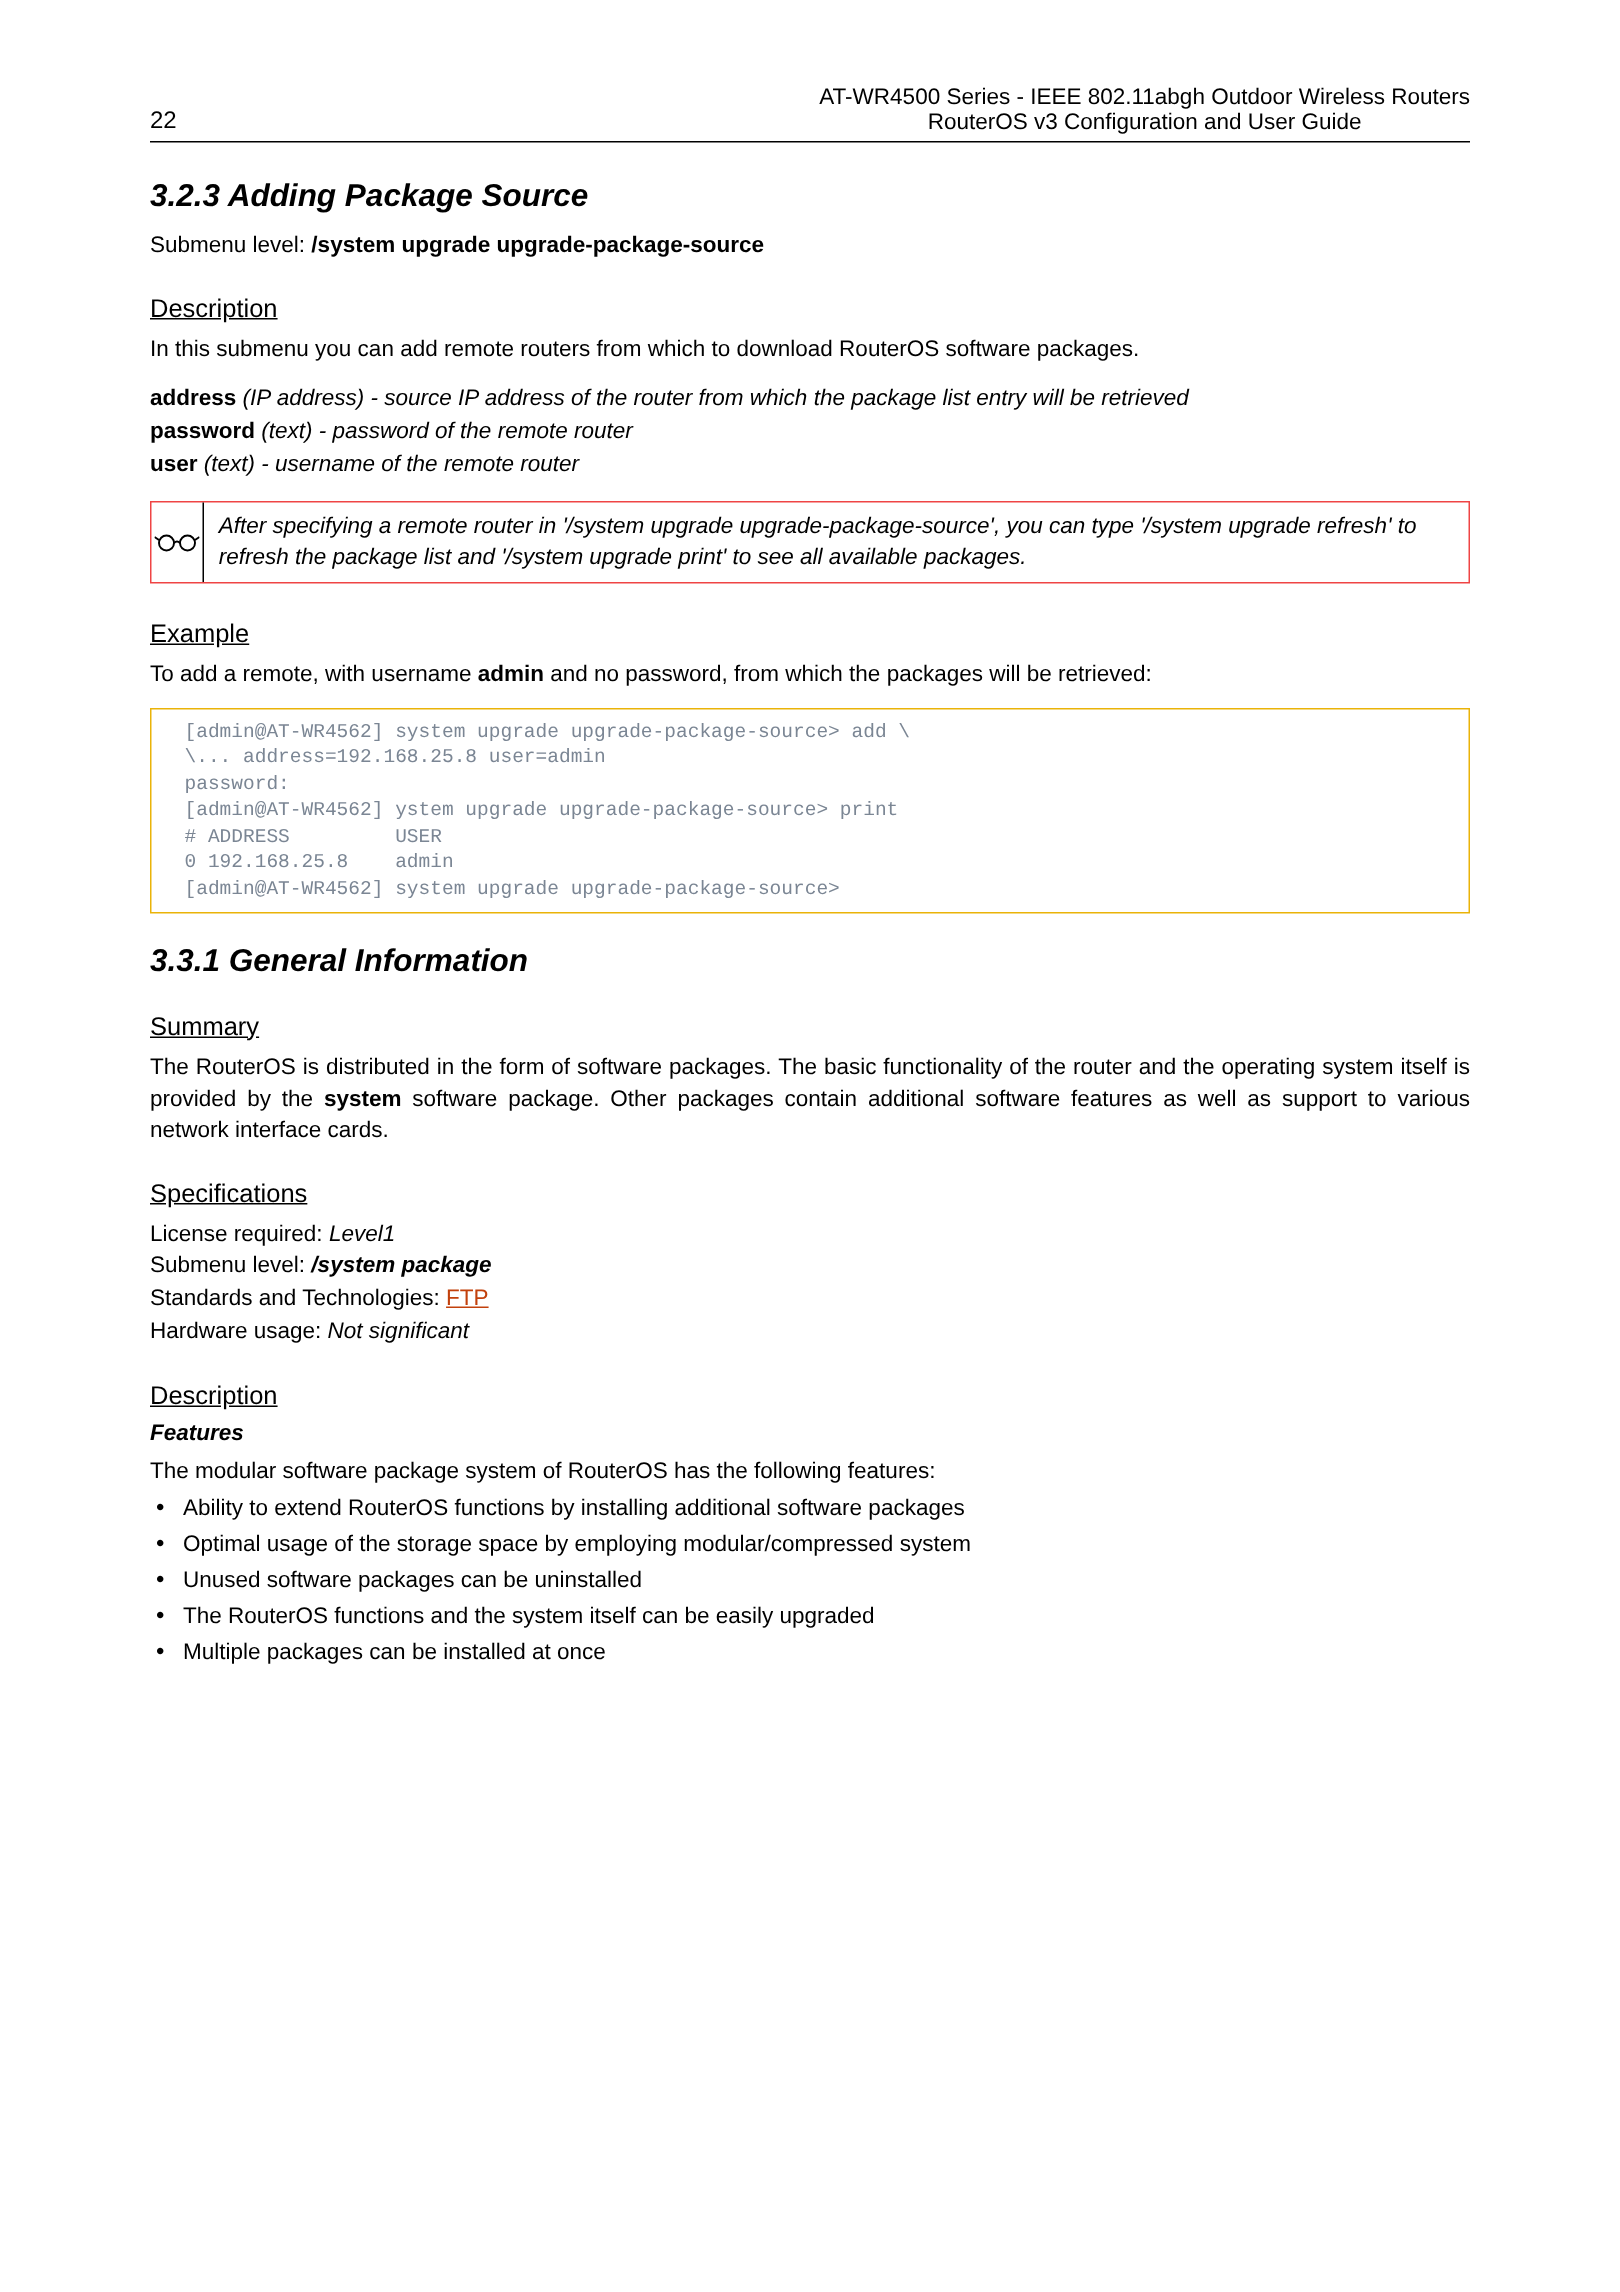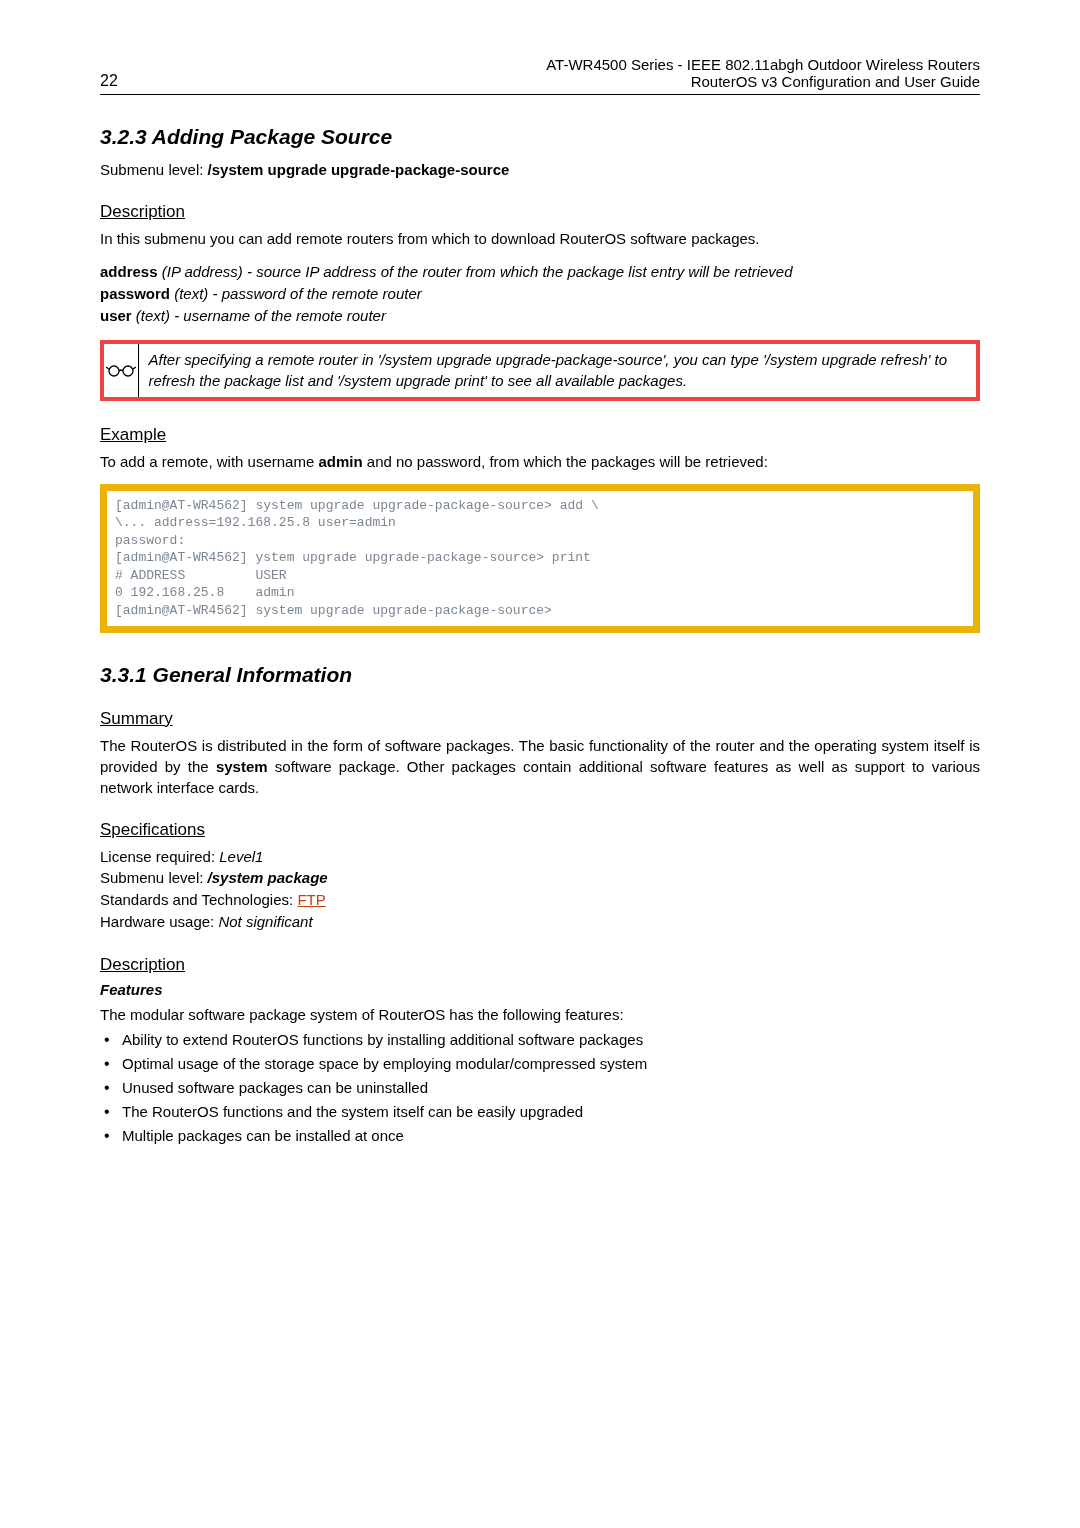--- a/index.html
+++ b/index.html
@@ -1,30 +1,30 @@
 <!DOCTYPE html>
 <html><head>
   <meta charset="utf-8">
   <style>
     * { margin: 0; padding: 0; box-sizing: border-box; }
     body { font-family: 'Segoe UI', Arial, sans-serif; background: #f5f5f5; display: flex; justify-content: center; }
     .page { width: 1080px; height: 1528px; background: #fff; padding: 56px 100px 60px 100px; position: relative; }
     .hdr { display: flex; justify-content: space-between; align-items: flex-end; border-bottom: 1px solid #000; padding-bottom: 4px; margin-bottom: 24px; font-size: 15px; }
-    .hdr-right { text-align: right; }
+    .hdr-right { text-align: center; }
     .page-num { font-size: 16px; }
-    h2.sec { font-size: 21px; font-style: italic; font-weight: bold; margin-top: 30px; margin-bottom: 10px; }
+    h2.sec { font-size: 21px; font-style: italic; font-weight: bold; margin-top: 14px; margin-bottom: 10px; }
     h1.chap { font-size: 28px; font-weight: bold; margin-top: 34px; margin-bottom: 28px; }
     .sub-line { font-size: 15px; margin-bottom: 16px; }
     .under-hd { font-size: 17px; text-decoration: underline; margin-bottom: 6px; margin-top: 22px; }
     p { font-size: 15px; line-height: 1.4; margin-bottom: 12px; text-align: justify; }
     .prop-line { font-size: 15px; line-height: 1.45; }
-    .tip-box { border: 4px solid #ef4444; margin-top: 14px; margin-bottom: 24px; display: flex; }
+    .tip-box { border: 1px solid #ef4444; margin-top: 14px; margin-bottom: 24px; display: flex; }
     .tip-icon { width: 56px; display: flex; align-items: center; justify-content: center; font-size: 22px; border-right: 1px solid #000; }
     .tip-text { padding: 6px 10px; font-size: 15px; font-style: italic; line-height: 1.35; }
-    .code-box { border: 7px solid #eab308; padding: 6px 8px; font-family: 'Courier New', monospace; font-size: 13px; white-space: pre; color: #7b8694; line-height: 1.35; margin-bottom: 20px; }
+    .code-box { border: 1px solid #eab308; padding: 6px 22px; font-family: 'Courier New', monospace; font-size: 13px; white-space: pre; color: #7b8694; line-height: 1.35; margin-bottom: 20px; }
     .feat-head { font-size: 15px; font-weight: bold; font-style: italic; margin-top: 6px; margin-bottom: 6px; }
     ul.feat { list-style: none; padding-left: 22px; }
     ul.feat li { font-size: 15px; margin-bottom: 7px; position: relative; }
     ul.feat li::before { content: "•"; position: absolute; left: -18px; font-size: 16px; }
     a.link { color: #c2410c; text-decoration: underline; }
   </style>
 </head>
 <body>
 
 <div class="page">

